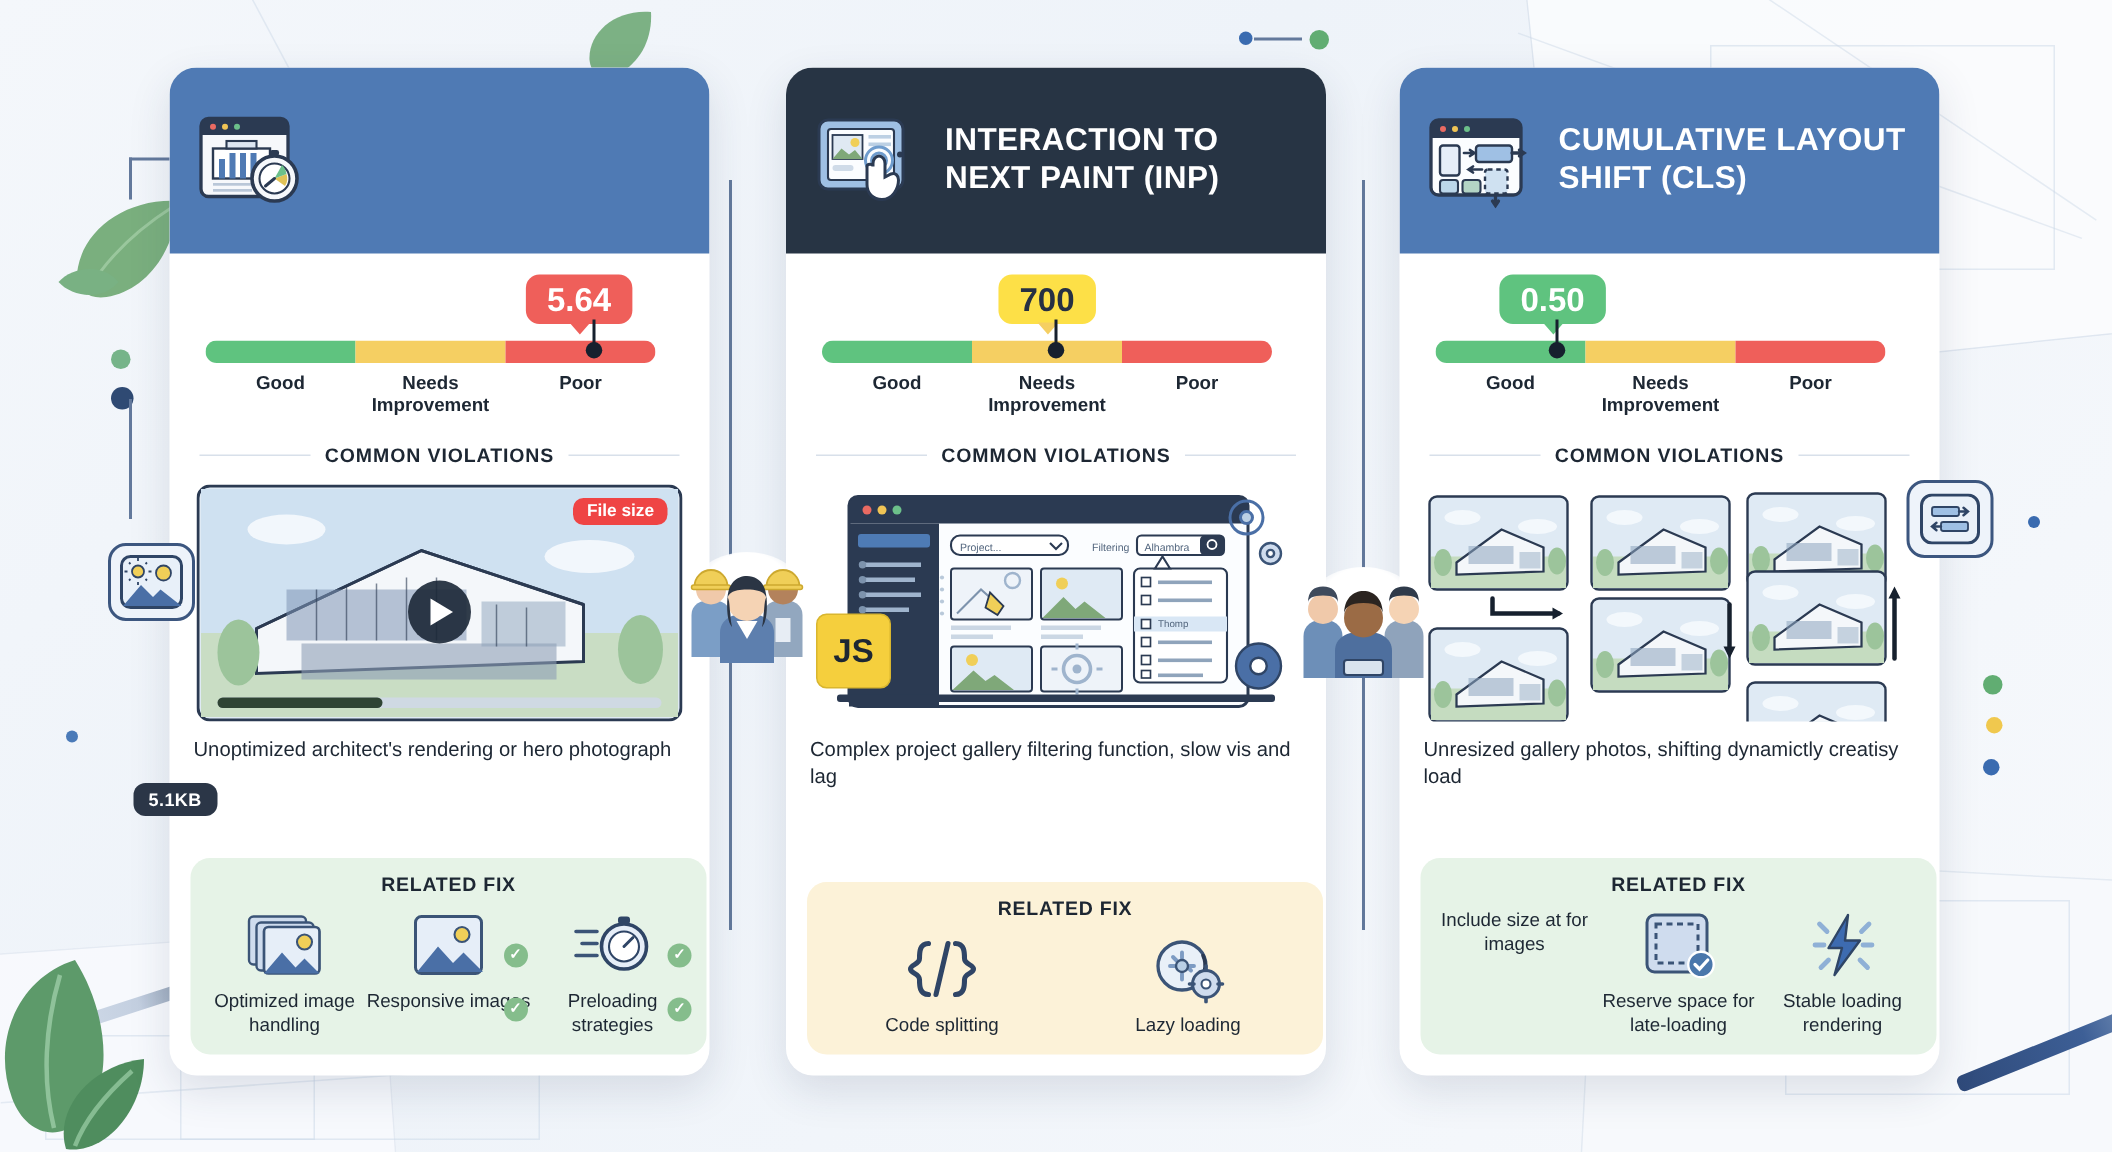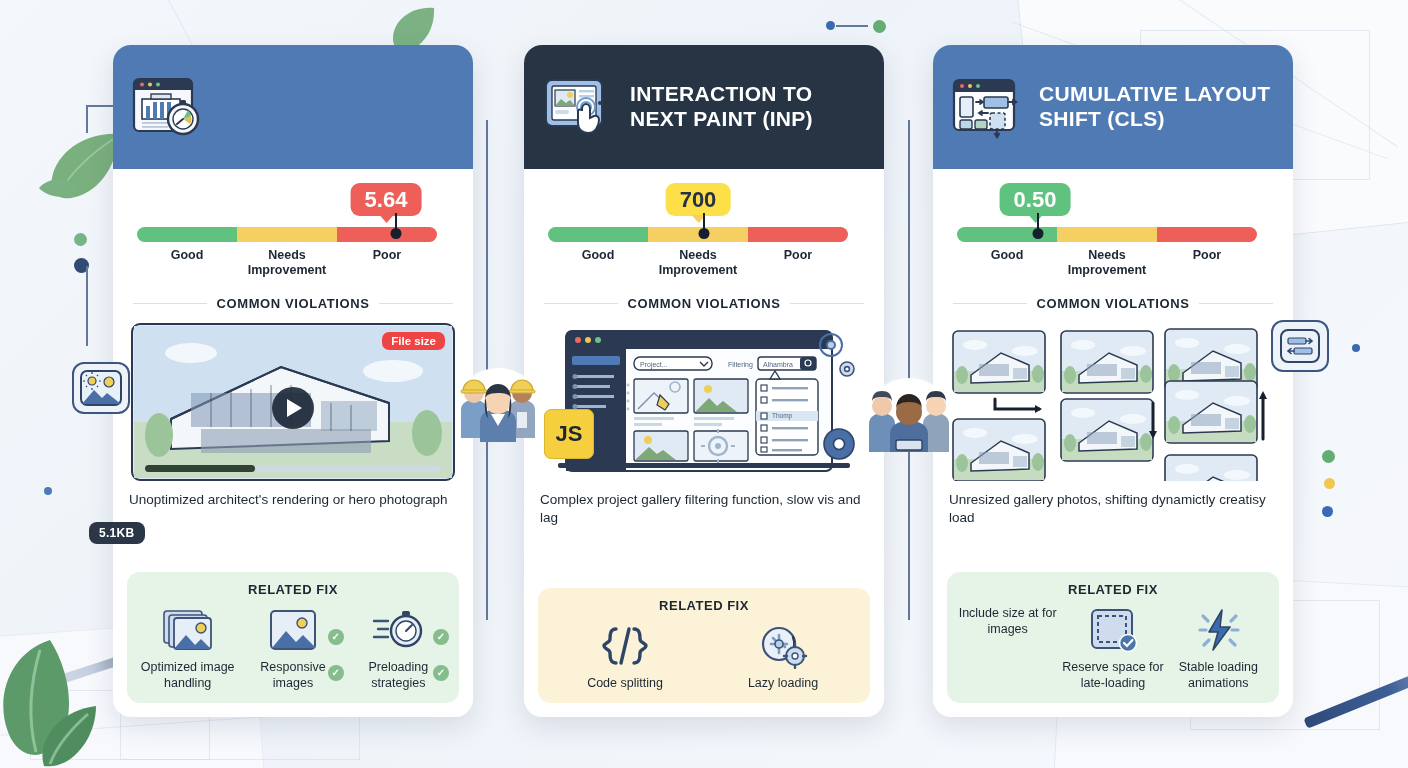--- a/index.html
+++ b/index.html
@@ -138,21 +138,21 @@
 
   
   .illus { margin: 12px 18px 0 18px; height: 158px; position: relative; }
   .violation-text {
     margin: 10px 16px 0 16px; text-align: left;
     font-size: 13.5px; color: #1d2733; line-height: 1.35;
   }
 
   
   .fix {
-    position: absolute; left: 14px; right: 14px; bottom: 14px;
+    position: absolute; left: 14px; right: 2px; bottom: 14px;
     border-radius: 13px; padding: 10px 8px 12px 8px;
   }
   .fix-green { background: #e6f3e7; }
   .fix-amber { background: #fcf2d8; }
   .fix-title {
     text-align: center; font-size: 13px; font-weight: 700;
     color: #1d2733; letter-spacing: .5px; margin-bottom: 6px;
   }
   .fix-items { display: flex; }
   .fix-item { flex: 1 1 0; text-align: center; position: relative; }
@@ -674,21 +674,21 @@
         </div>
         <div class="fix-item">
           <div class="fix-ico">
             <svg width="52" height="46" viewBox="0 0 52 46">
               <path d="M30 3L17 25h9l-5 18 17-23h-10z" fill="#3d6bb0" stroke="#2f4566" stroke-width="1.6" stroke-linejoin="round"></path>
               <g stroke="#8fb0d6" stroke-width="3.2" stroke-linecap="round">
                 <path d="M11 9l5 5M8 23h6M12 38l5-5M44 9l-5 5M46 23h-6M43 38l-5-5"></path>
               </g>
             </svg>
           </div>
-          <div class="fix-label">Stable loading animations</div>
+          <div class="fix-label">Stable loading rendering</div>
         </div>
       </div>
     </div>
   </section>
 
   <div class="chip-icon" style="left:72px; top:362px;">
     <svg width="42" height="36" viewBox="0 0 42 36">
       <rect x="1" y="1" width="40" height="34" rx="6" fill="#e8f0f9" stroke="#2f4566" stroke-width="2"></rect>
       <circle cx="12" cy="11" r="4" fill="#f0cf58" stroke="#2f4566" stroke-width="1.2"></circle>
       <g stroke="#2f4566" stroke-width="1.2">

